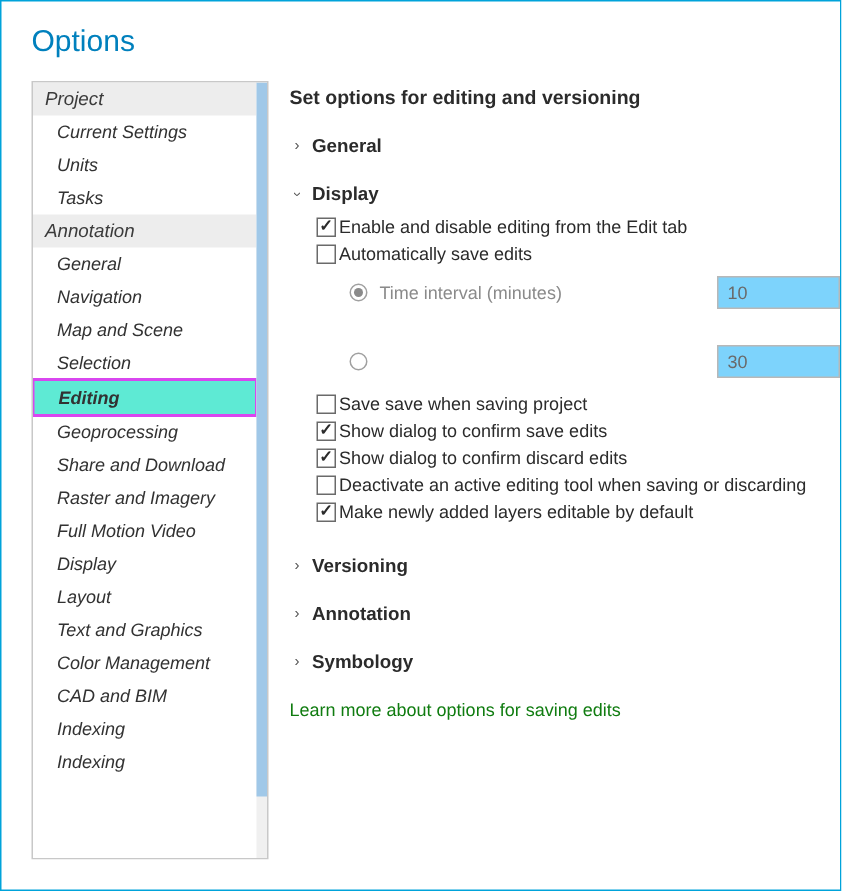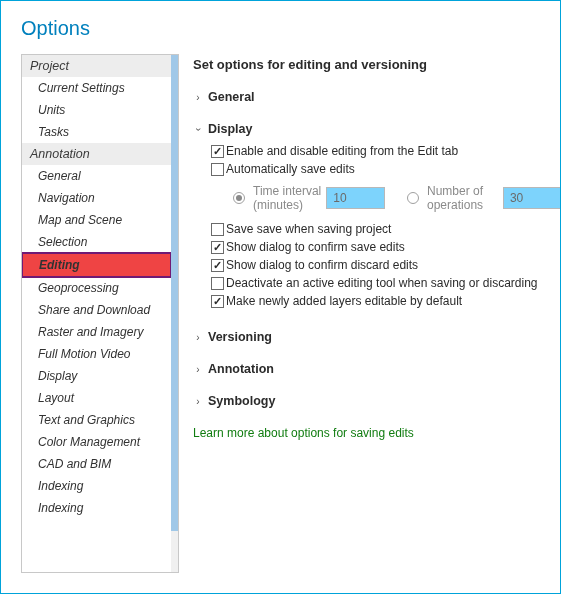--- a/index.html
+++ b/index.html
@@ -67,22 +67,22 @@
     color: #3b3b3b;
   }
   .nav-item {
     padding: 4px 8px 4px 16px;
     font-size: 12px;
     color: #323232;
     cursor: default;
     white-space: nowrap;
   }
   .nav-item.selected {
-    background: #ef4444;
-    border: 2px solid #701a75;
+    background: #5eead4;
+    border: 2px solid #d946ef;
     margin: -1px;
     font-weight: 600;
   }
   .main {
     flex: 1;
     overflow: hidden;
     padding-right: 2px;
   }
   .main-title {
     font-size: 13px;
@@ -134,20 +134,21 @@
   }
   .checkbox.checked::after {
     content: "✓";
     color: #2b2b2b;
     font-size: 11px;
     font-weight: bold;
   }
   .sub-block {
     padding: 6px 0 8px 22px;
     display: flex;
+    flex-direction: column;
     gap: 24px;
     align-items: center;
   }
   .radio-row {
     display: flex;
     align-items: center;
     gap: 8px;
     color: #8a8a8a;
   }
   .radio {
@@ -254,21 +255,20 @@
           <div class="radio-line">
             <div class="radio-row">
               <span class="radio selected"></span>
               <span class="radio-label">Time interval (minutes)</span>
             </div>
             <div class="num-input">10</div>
           </div>
           <div class="radio-line">
             <div class="radio-row">
               <span class="radio"></span>
-              <span class="radio-label">Number of operations</span>
             </div>
             <div class="num-input">30</div>
           </div>
         </div>
         <div class="check-row">
           <span class="checkbox"></span>
           <span>Save save when saving project</span>
         </div>
         <div class="check-row">
           <span class="checkbox checked"></span>

